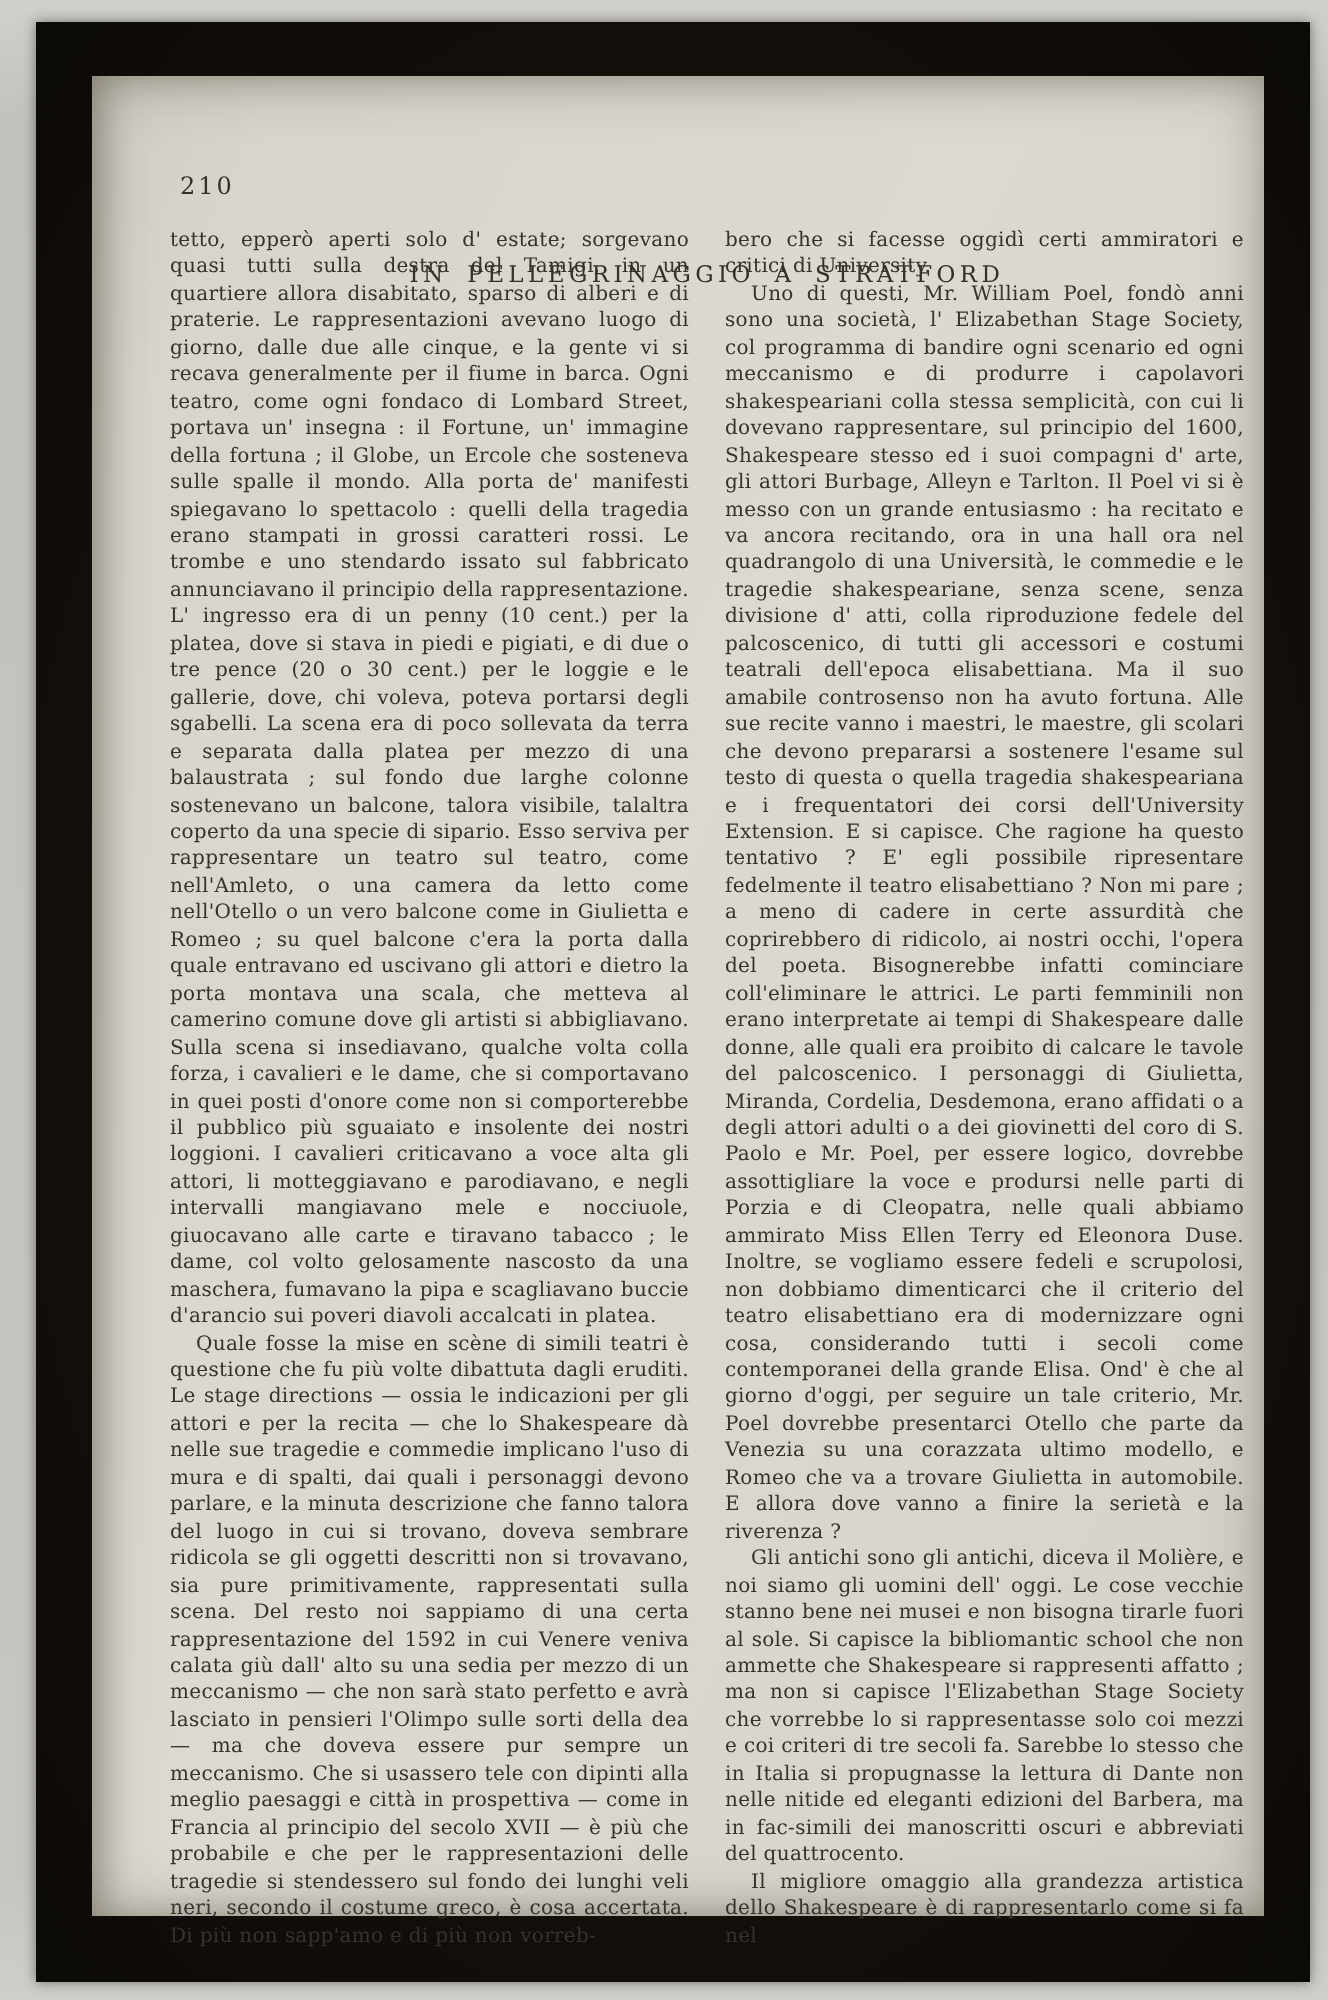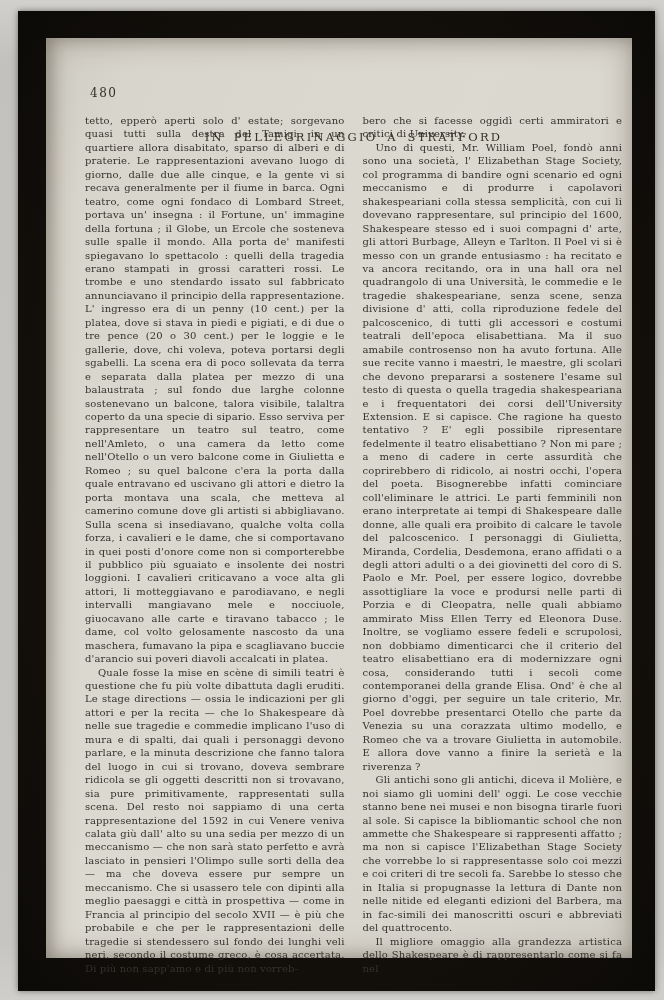--- a/index.html
+++ b/index.html
@@ -40,21 +40,21 @@
   .column p.para.indent { text-indent: 13px; }
   .it { }
 </style>
 </head>
 <body>
 
 <div class="scan">
   <div class="frame">
     <div class="paper">
       <div class="header">
-        <span class="page-number">480</span>
+        <span class="page-number">210</span>
         <span class="running-title">IN PELLEGRINAGGIO A STRATFORD</span>
       </div>
       <div class="columns">
         <div class="column" id="col-left">
             <p class="para"><span>tetto, epperò aperti solo d' estate; sorgevano quasi tutti sulla destra del Tamigi, in un quartiere allora disabitato, sparso di alberi e di praterie. Le rappresentazioni avevano luogo di giorno, dalle due alle cinque, e la gente vi si recava generalmente per il fiume in barca. Ogni teatro, come ogni fondaco di Lombard Street, portava un' insegna : il </span><span class="it">Fortune,</span><span> un' immagine della fortuna ; il </span><span class="it">Globe,</span><span> un Ercole che sosteneva sulle spalle il mondo. Alla porta de' manifesti spiegavano lo spettacolo : quelli della tragedia erano stampati in grossi caratteri rossi. Le trombe e uno stendardo issato sul fabbricato annunciavano il principio della rappresentazione. L' ingresso era di un </span><span class="it">penny</span><span> (10 cent.) per la platea, dove si stava in piedi e pigiati, e di due o tre </span><span class="it">pence</span><span> (20 o 30 cent.) per le loggie e le gallerie, dove, chi voleva, poteva portarsi degli sgabelli. La scena era di poco sollevata da terra e separata dalla platea per mezzo di una balaustrata ; sul fondo due larghe colonne sostenevano un balcone, talora visibile, talaltra coperto da una specie di sipario. Esso serviva per rappresentare un teatro sul teatro, come nell'Amleto, o una camera da letto come nell'Otello o un vero balcone come in Giulietta e Romeo ; su quel balcone c'era la porta dalla quale entravano ed uscivano gli attori e dietro la porta montava una scala, che metteva al camerino comune dove gli artisti si abbigliavano. Sulla scena si insediavano, qualche volta colla forza, i cavalieri e le dame, che si comportavano in quei posti d'onore come non si comporterebbe il pubblico più sguaiato e insolente dei nostri loggioni. I cavalieri criticavano a voce alta gli attori, li motteggiavano e parodiavano, e negli intervalli mangiavano mele e nocciuole, giuocavano alle carte e tiravano tabacco ; le dame, col volto gelosamente nascosto da una maschera, fumavano la pipa e scagliavano buccie d'arancio sui poveri diavoli accalcati in platea.</span></p>
             <p class="para indent"><span>Quale fosse la </span><span class="it">mise en scène</span><span> di simili teatri è questione che fu più volte dibattuta dagli eruditi. Le </span><span class="it">stage directions</span><span> — ossia le indicazioni per gli attori e per la recita — che lo Shakespeare dà nelle sue tragedie e commedie implicano l'uso di mura e di spalti, dai quali i personaggi devono parlare, e la minuta descrizione che fanno talora del luogo in cui si trovano, doveva sembrare ridicola se gli oggetti descritti non si trovavano, sia pure primitivamente, rappresentati sulla scena. Del resto noi sappiamo di una certa rappresentazione del 1592 in cui Venere veniva calata giù dall' alto su una sedia per mezzo di un meccanismo — che non sarà stato perfetto e avrà lasciato in pensieri l'Olimpo sulle sorti della dea — ma che doveva essere pur sempre un meccanismo. Che si usassero tele con dipinti alla meglio paesaggi e città in prospettiva — come in Francia al principio del secolo XVII — è più che probabile e che per le rappresentazioni delle tragedie si stendessero sul fondo dei lunghi veli neri, secondo il costume greco, è cosa accertata. Di più non sapp'amo e di più non vorreb-</span></p>
           </div>
         <div class="column" id="col-right">
             <p class="para"><span>bero che si facesse oggidì certi ammiratori e critici di University.</span></p>
             <p class="para indent"><span>Uno di questi, Mr. William Poel, fondò anni sono una società, l' </span><span class="it">Elizabethan Stage Society,</span><span> col programma di bandire ogni scenario ed ogni meccanismo e di produrre i capolavori shakespeariani colla stessa semplicità, con cui li dovevano rappresentare, sul principio del 1600, Shakespeare stesso ed i suoi compagni d' arte, gli attori Burbage, Alleyn e Tarlton. Il Poel vi si è messo con un grande entusiasmo : ha recitato e va ancora recitando, ora in una </span><span class="it">hall</span><span> ora nel quadrangolo di una Università, le commedie e le tragedie shakespeariane, senza scene, senza divisione d' atti, colla riproduzione fedele del palcoscenico, di tutti gli accessori e costumi teatrali dell'epoca elisabettiana. Ma il suo amabile controsenso non ha avuto fortuna. Alle sue recite vanno i maestri, le maestre, gli scolari che devono prepararsi a sostenere l'esame sul testo di questa o quella tragedia shakespeariana e i frequentatori dei corsi dell'</span><span class="it">University Extension.</span><span> E si capisce. Che ragione ha questo tentativo ? E' egli possibile ripresentare fedelmente il teatro elisabettiano ? Non mi pare ; a meno di cadere in certe assurdità che coprirebbero di ridicolo, ai nostri occhi, l'opera del poeta. Bisognerebbe infatti cominciare coll'eliminare le attrici. Le parti femminili non erano interpretate ai tempi di Shakespeare dalle donne, alle quali era proibito di calcare le tavole del palcoscenico. I personaggi di Giulietta, Miranda, Cordelia, Desdemona, erano affidati o a degli attori adulti o a dei giovinetti del coro di S. Paolo e Mr. Poel, per essere logico, dovrebbe assottigliare la voce e prodursi nelle parti di Porzia e di Cleopatra, nelle quali abbiamo ammirato Miss Ellen Terry ed Eleonora Duse. Inoltre, se vogliamo essere fedeli e scrupolosi, non dobbiamo dimenticarci che il criterio del teatro elisabettiano era di modernizzare ogni cosa, considerando tutti i secoli come contemporanei della grande Elisa. Ond' è che al giorno d'oggi, per seguire un tale criterio, Mr. Poel dovrebbe presentarci Otello che parte da Venezia su una corazzata ultimo modello, e Romeo che va a trovare Giulietta in automobile. E allora dove vanno a finire la serietà e la riverenza ?</span></p>

